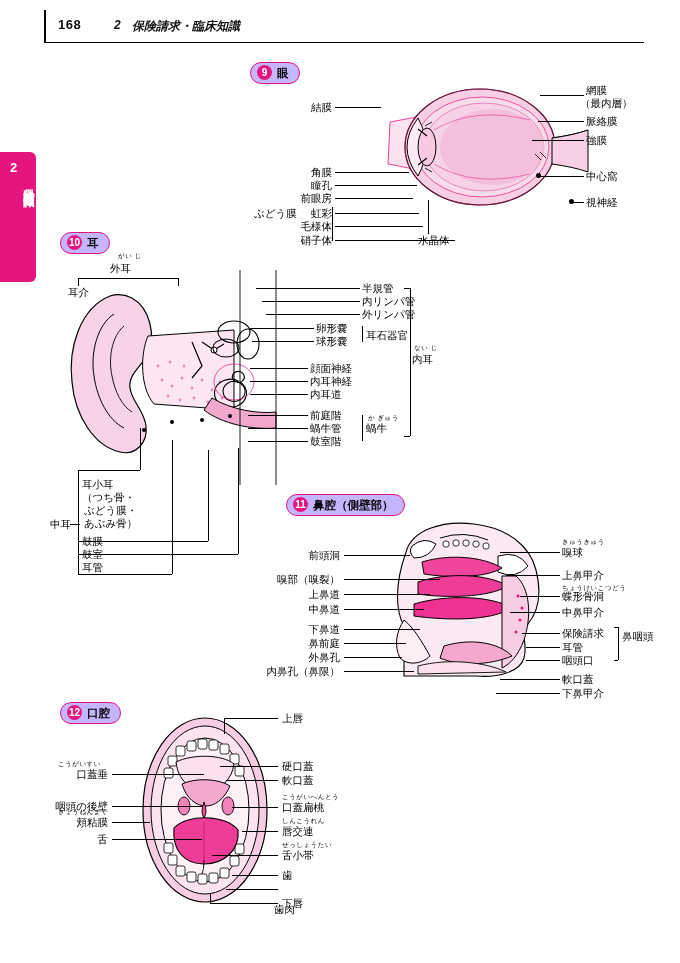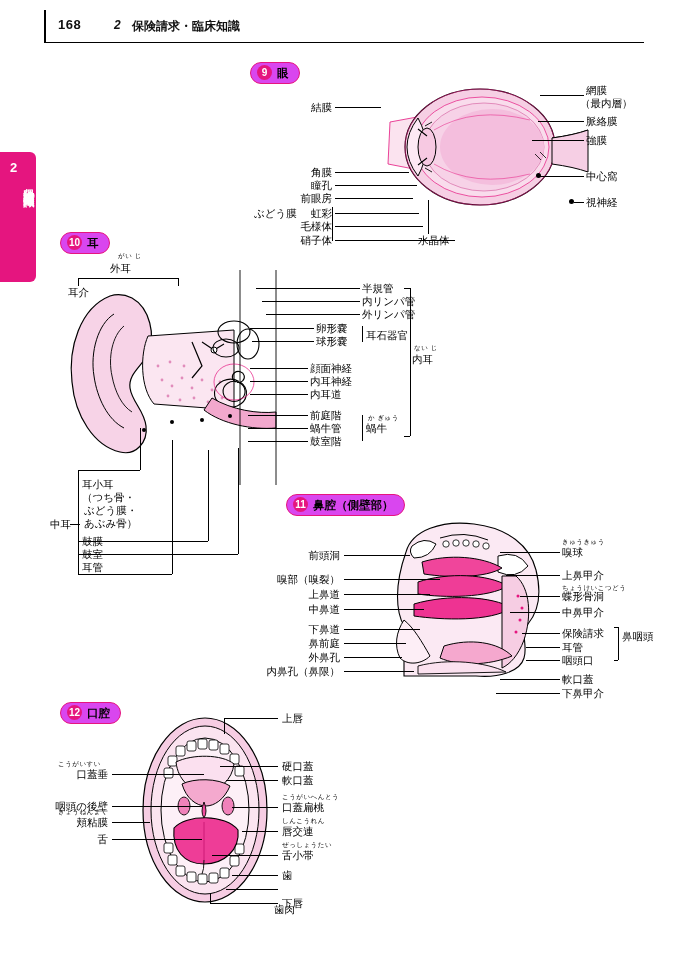--- a/index.html
+++ b/index.html
@@ -13,21 +13,21 @@
   }
   .page{position:absolute;inset:0;}
 
   
   .hdr{
     position:absolute;left:44px;top:16px;width:600px;height:26px;
     border-bottom:1.6px solid #000;
   }
   .hdr .pg{position:absolute;left:14px;top:1px;font-size:13px;font-weight:bold;letter-spacing:.5px;}
   .hdr .chap{position:absolute;left:70px;top:2px;font-size:12px;font-style:italic;font-weight:bold;}
-  .hdr .ttl{position:absolute;left:88px;top:2px;font-size:12px;font-weight:bold;}
+  .hdr .ttl{position:absolute;left:88px;top:2px;font-size:12px;font-weight:bold;font-style:italic;}
   .hdr .vline{position:absolute;left:0;top:-6px;width:1.6px;height:32px;background:#000;}
 
   
   .tab{
     position:absolute;left:0;top:152px;width:36px;height:130px;
     background:#e5157f;border-radius:0 6px 6px 0;
     color:#fff;
   }
   .tab .num{
     position:absolute;left:10px;top:8px;font-size:13px;font-weight:bold;
@@ -35,21 +35,21 @@
   .tab .vtxt{
     position:absolute;left:3px;top:28px;width:32px;
     font-size:11px;font-weight:bold;line-height:13px;
     writing-mode:vertical-rl;text-orientation:upright;
     height:96px;letter-spacing:1px;
   }
 
   
   .pill{
     position:absolute;border:1.4px solid #e5157f;border-radius:11px;
-    background:#d946ef;color:#000;font-size:11.5px;font-weight:bold;
+    background:#c4b5fd;color:#000;font-size:11.5px;font-weight:bold;
     padding:2px 10px 3px 6px;white-space:nowrap;line-height:14px;
   }
   .pill .no{
     display:inline-block;background:#e5157f;color:#fff;border-radius:50%;
     width:15px;height:15px;line-height:15px;text-align:center;font-size:10px;
     margin-right:5px;vertical-align:middle;
   }
   .pill .tx{vertical-align:middle;}
 
   

